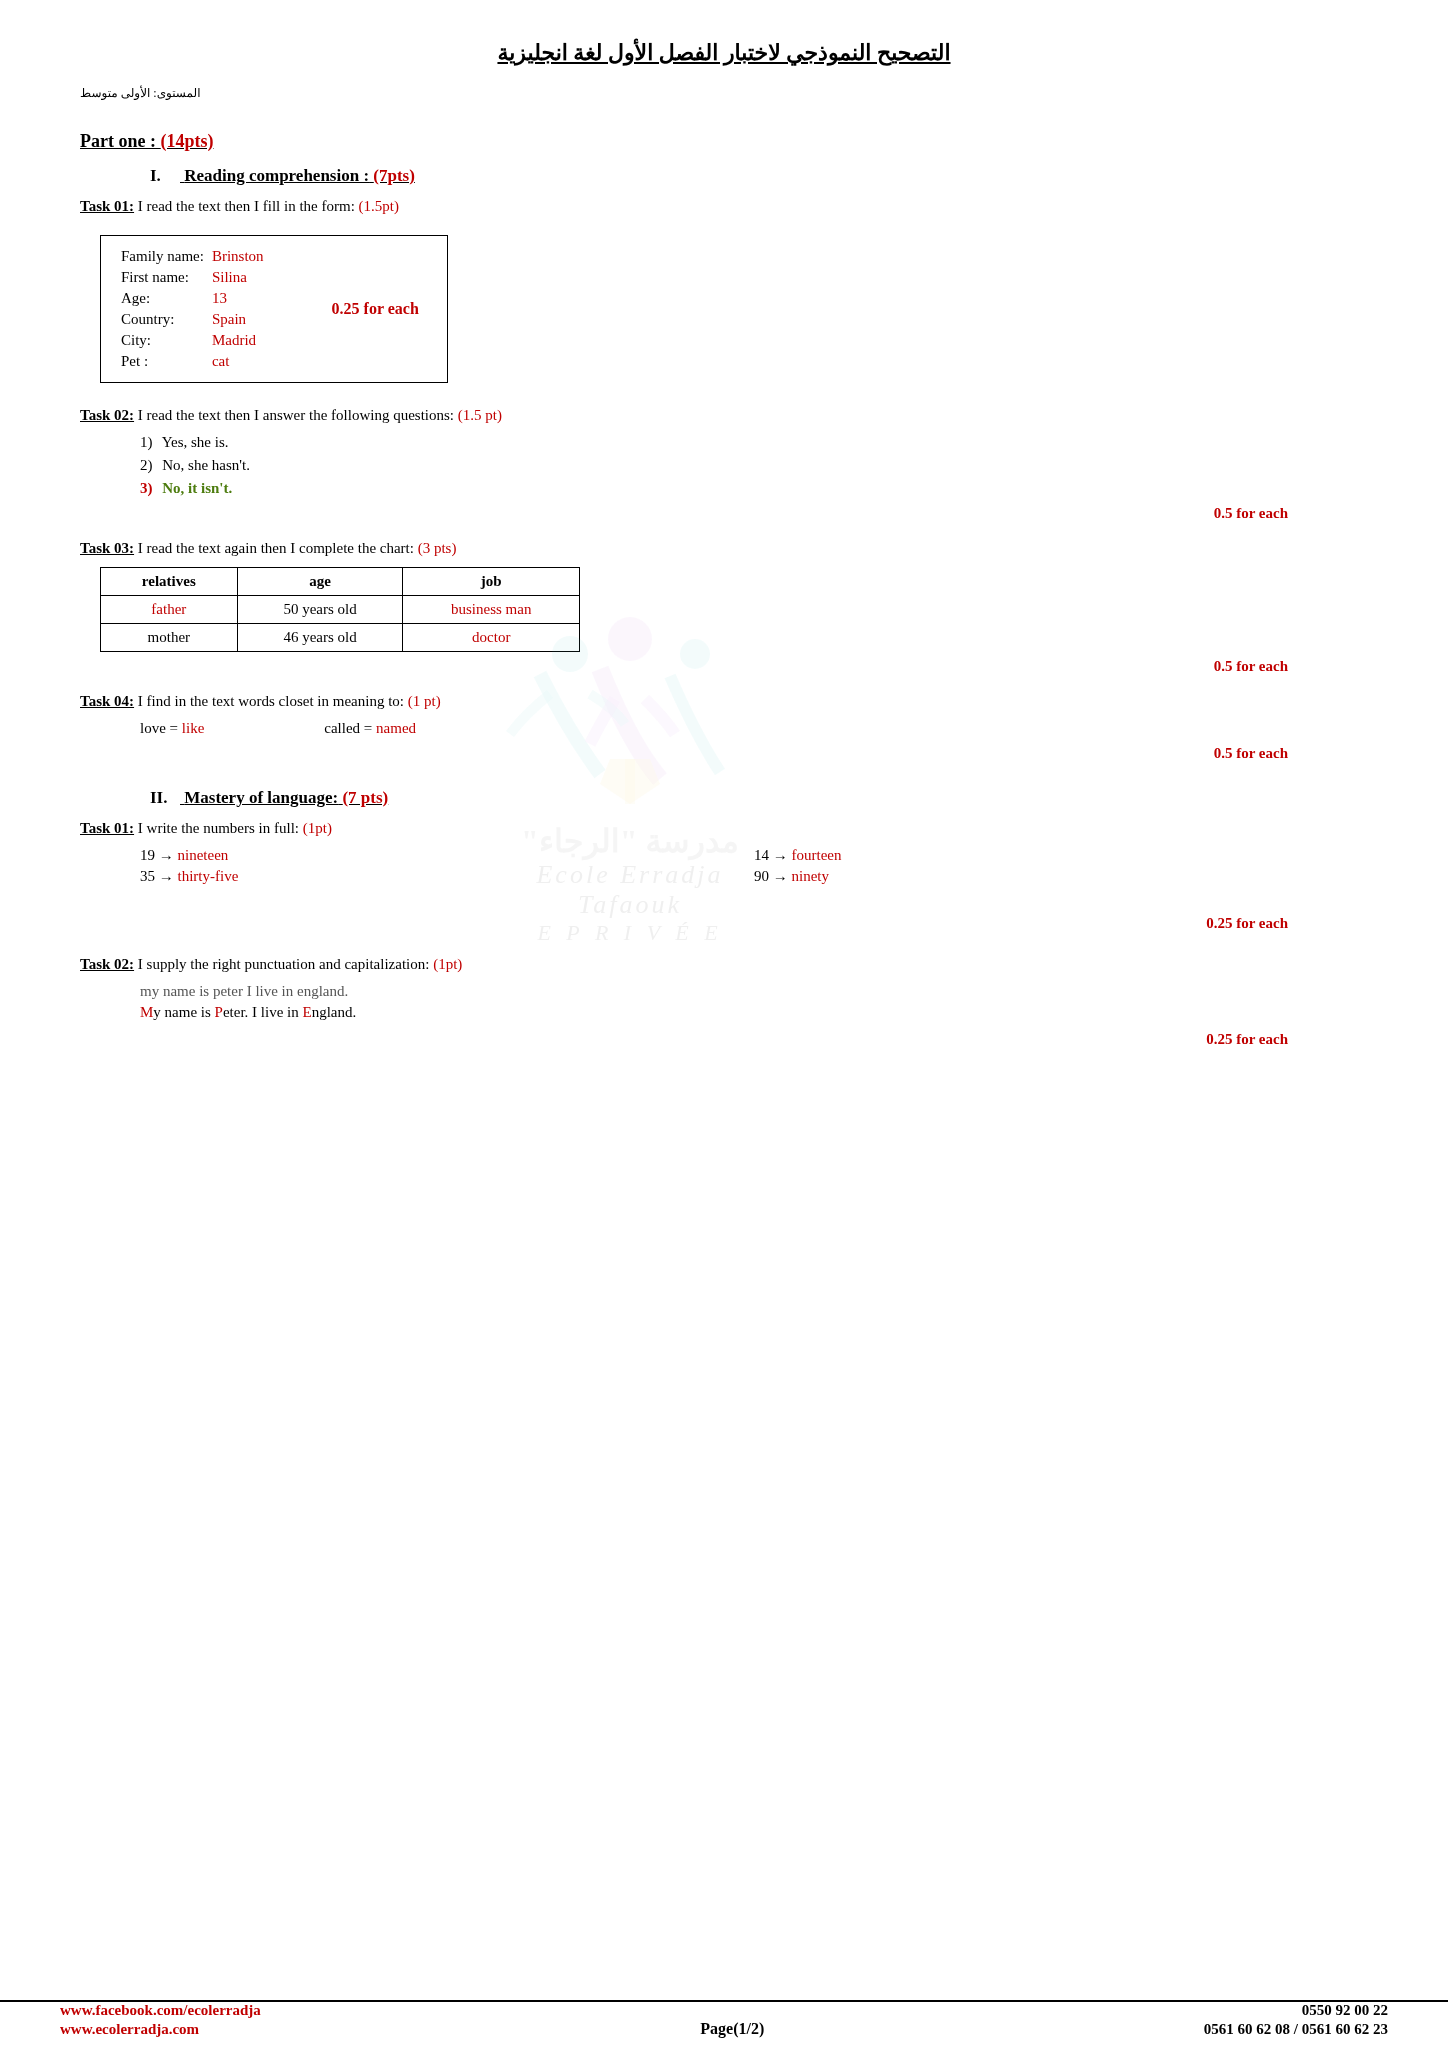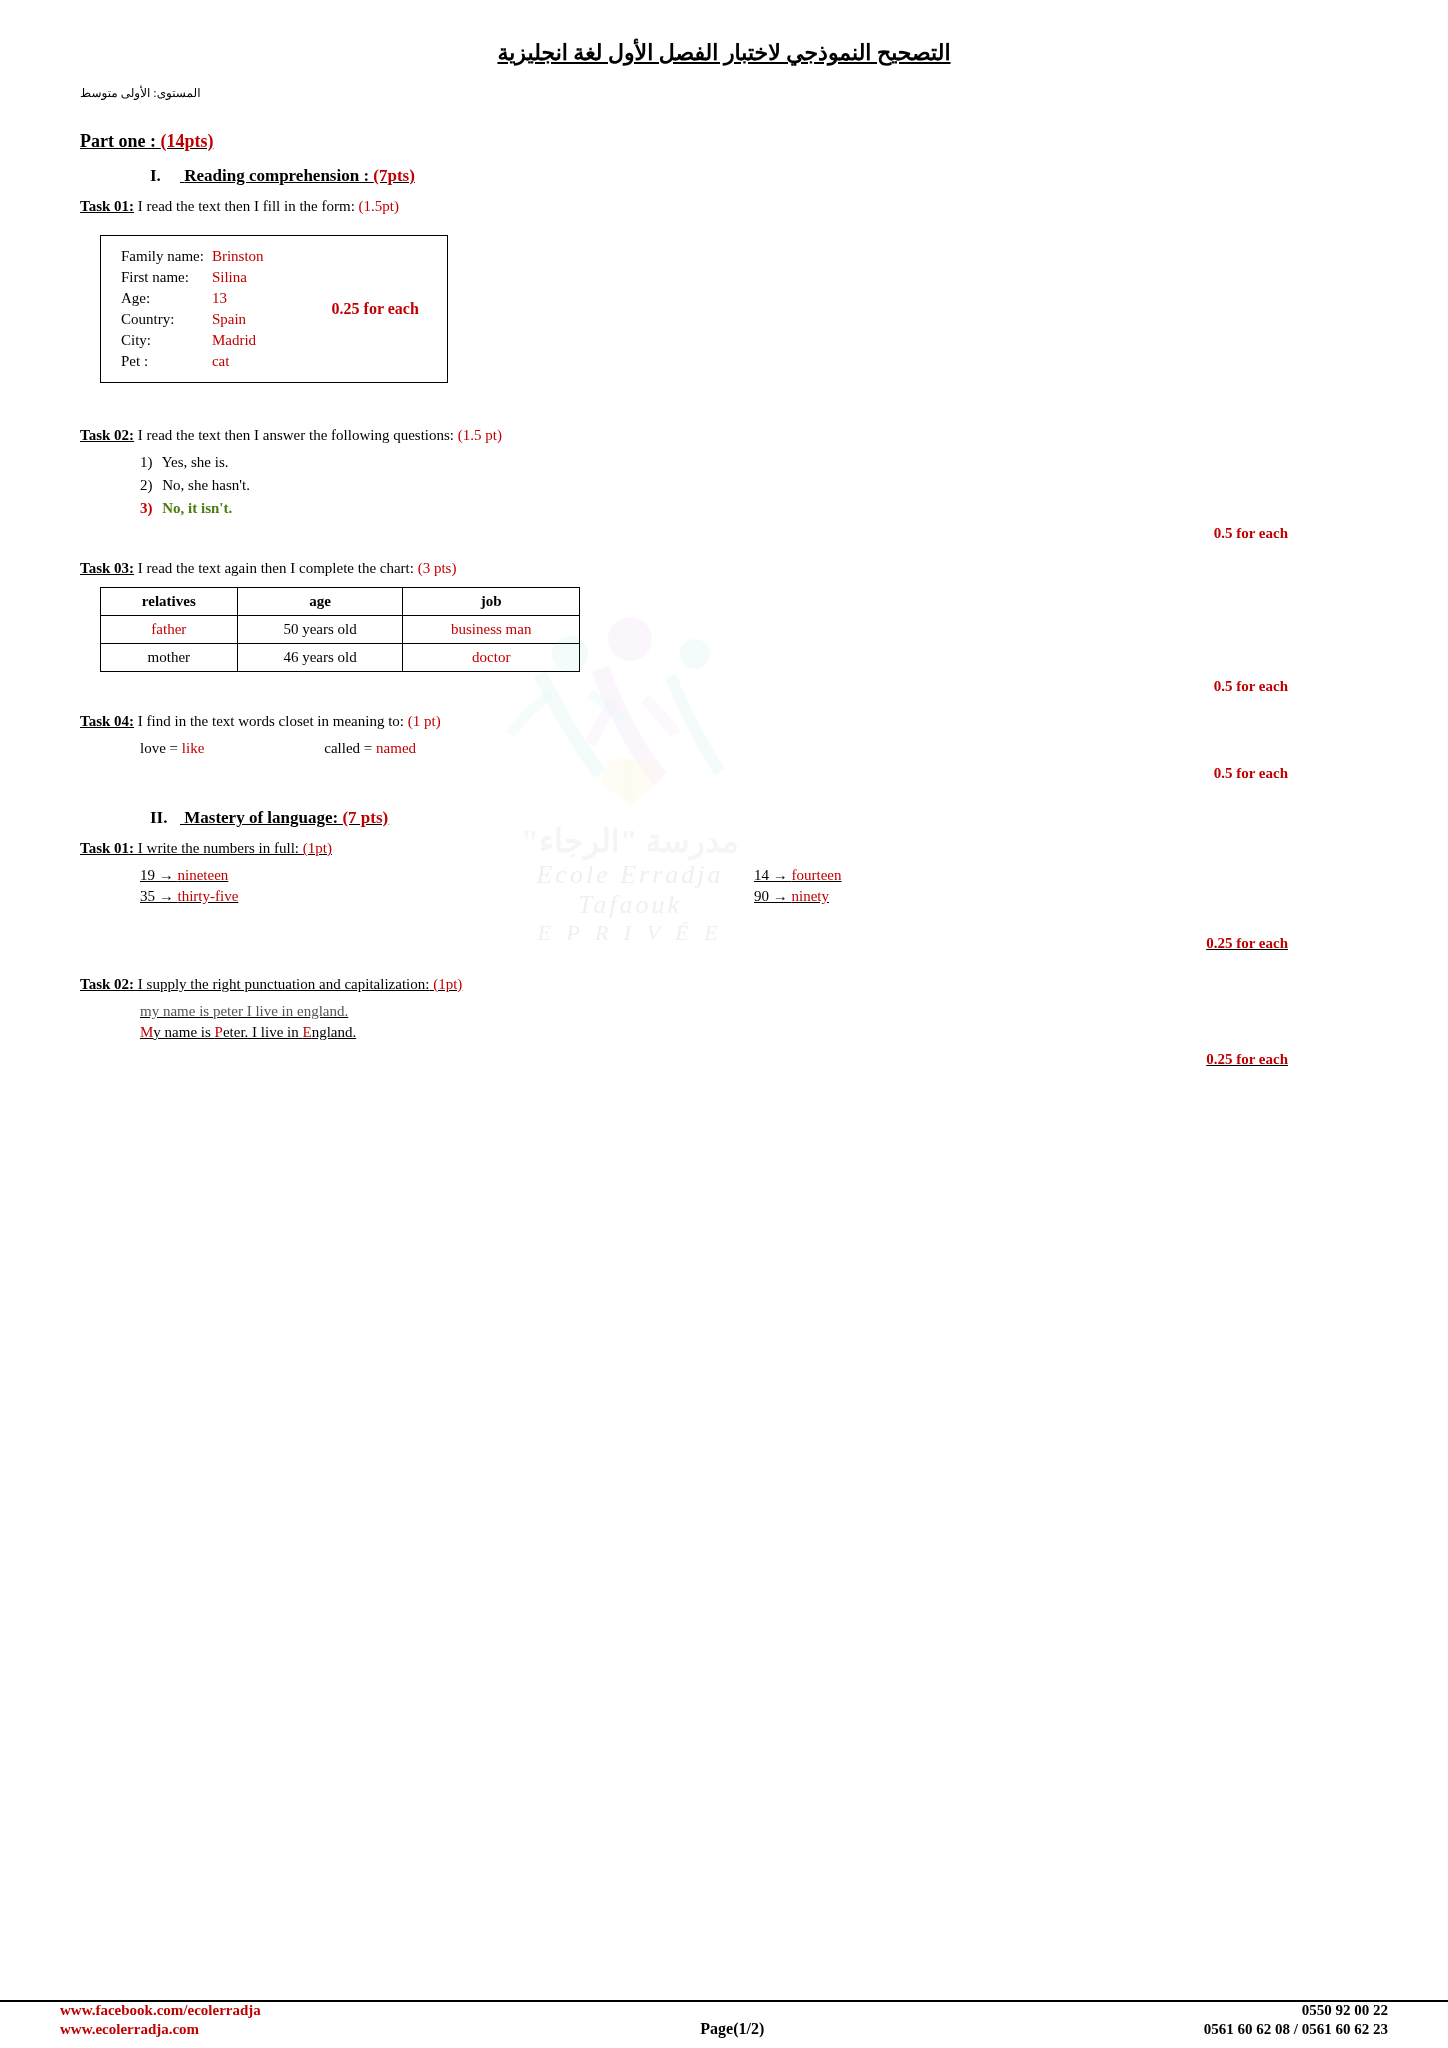--- a/index.html
+++ b/index.html
@@ -123,21 +123,20 @@
       margin-bottom: 8px;
       font-size: 15px;
     }
     .word-row .eq {
       color: #000;
     }
     .word-row .ans {
       color: #c00000;
     }
     .section-II {
-      text-decoration: underline;
     }
     .numbers-grid {
       display: grid;
       grid-template-columns: 1fr 1fr;
       margin-left: 60px;
       gap: 4px 0;
       margin-bottom: 8px;
     }
     .numbers-grid .num-item {
       font-size: 15px;
@@ -325,21 +324,21 @@
       </tr>
       <tr>
         <td>Pet :</td>
         <td class="val">cat</td>
       </tr>
     </tbody>
       </table>
   </div>
 
   
-  <div class="task-line" style="margin-top:20px;">
+  <div class="task-line" style="">
     <span class="task-label">Task 02:</span>
     <span> I read the text then I answer the following questions:</span>
     <span class="task-pts">(1.5 pt)</span>
   </div>
   <ul class="answer-list">
     <li>
       <span class="num answer-normal">1)</span>
       <span class="answer-normal">Yes, she is.</span>
     </li>
     <li>

